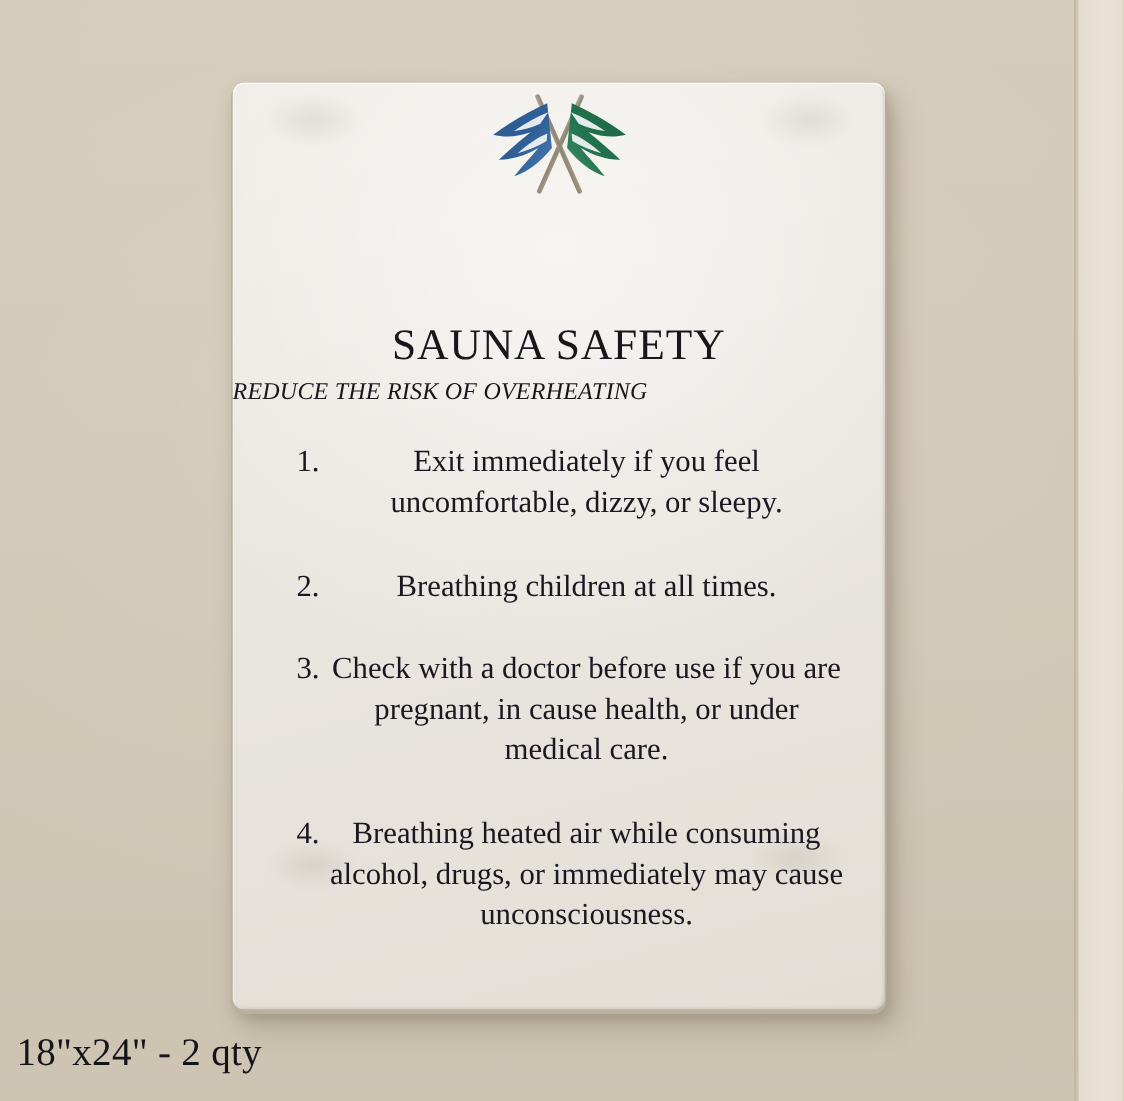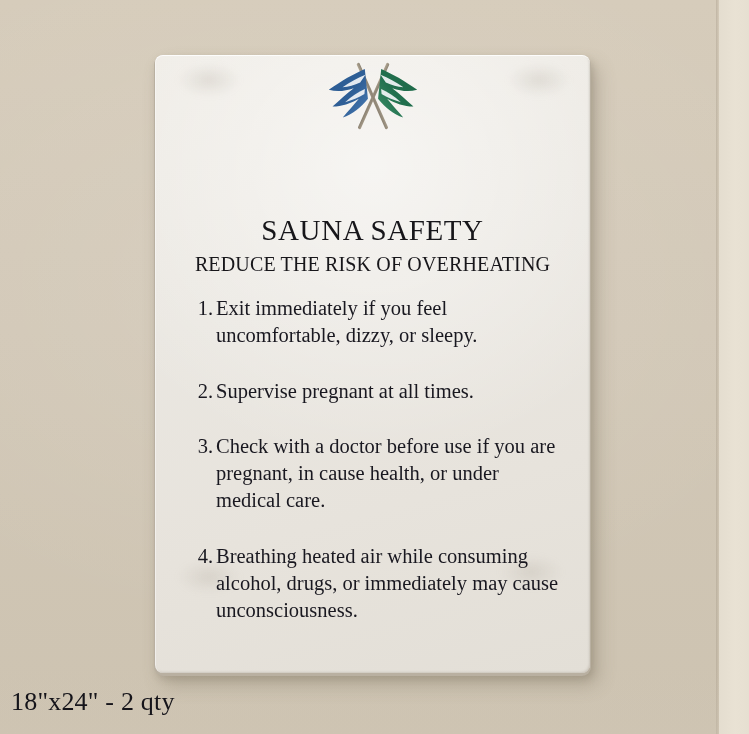--- a/index.html
+++ b/index.html
@@ -133,26 +133,26 @@
     font-size: 29px;
     letter-spacing: 0.6px;
     color: #17161a;
     line-height: 1.05;
   }
   .subtitle {
     position: absolute;
     left: 0;
     top: 198px;
     width: 435px;
-    text-align: center;
-    font-family: "Liberation Serif", serif;
-    font-size: 20px;
+    font-family: "Liberation Serif", serif;
+    font-size: 16px;
     letter-spacing: 0.15px;
     color: #17161a;
     line-height: 1.1;
+    font-style: italic;
   }
 
   
   .rules {
     position: absolute;
     left: 33px;
     top: 240px;
     width: 378px;
   }
   .rule {
@@ -167,20 +167,21 @@
   .rule:last-child { margin-bottom: 0; }
   .rule-num {
     flex: 0 0 auto;
     width: 25px;
     text-align: right;
     padding-right: 3px;
     color: #191820;
   }
   .rule-text {
     flex: 1 1 auto;
+    text-align: center;
   }
 
   
   .caption {
     position: absolute;
     left: 11px;
     top: 687px;
     font-family: "Liberation Serif", serif;
     font-size: 26px;
     color: #15141a;
@@ -254,21 +255,21 @@
 
       <div class="rules">
 
         <div class="rule">
           <span class="rule-num">1.</span>
           <span class="rule-text">Exit immediately if you feel uncomfortable, dizzy, or sleepy.</span>
         </div>
 
         <div class="rule">
           <span class="rule-num">2.</span>
-          <span class="rule-text">Supervise pregnant at all times.</span>
+          <span class="rule-text">Breathing children at all times.</span>
         </div>
 
         <div class="rule">
           <span class="rule-num">3.</span>
           <span class="rule-text">Check with a doctor before use if you are pregnant, in cause health, or under medical care.</span>
         </div>
 
         <div class="rule">
           <span class="rule-num">4.</span>
           <span class="rule-text">Breathing heated air while consuming alcohol, drugs, or immediately may cause unconsciousness.</span>

